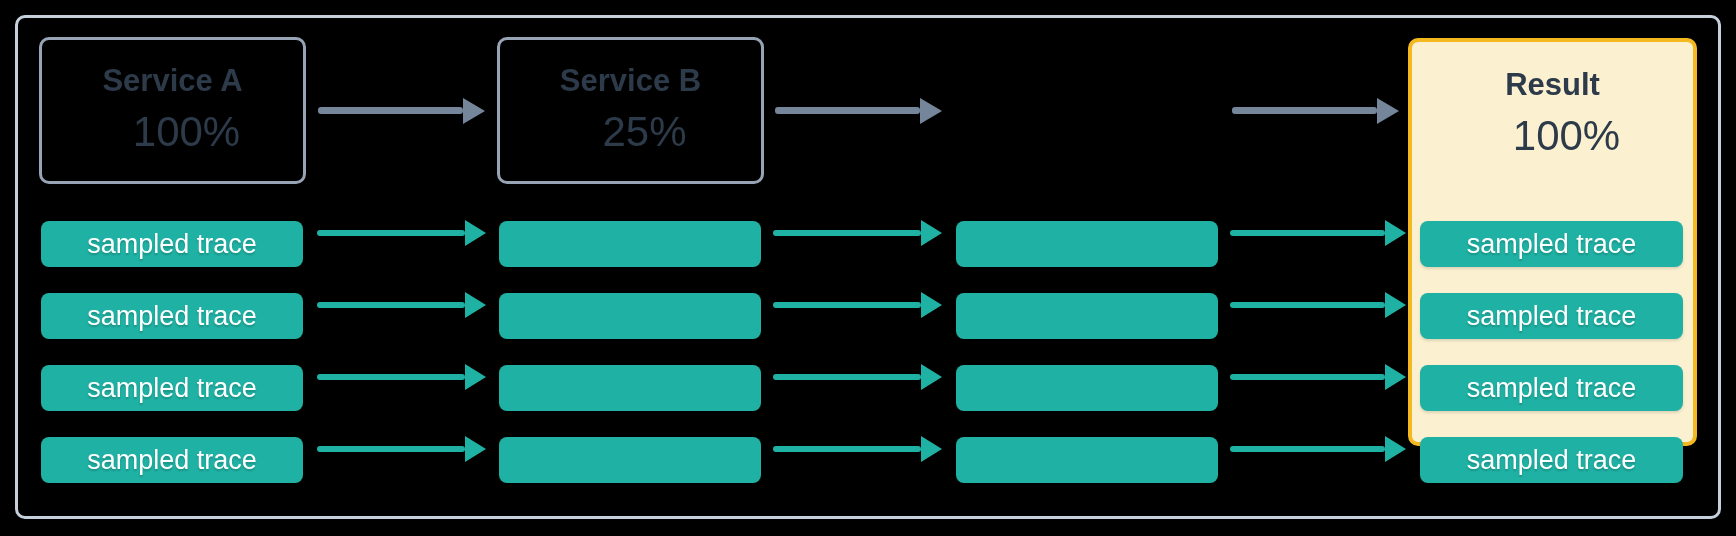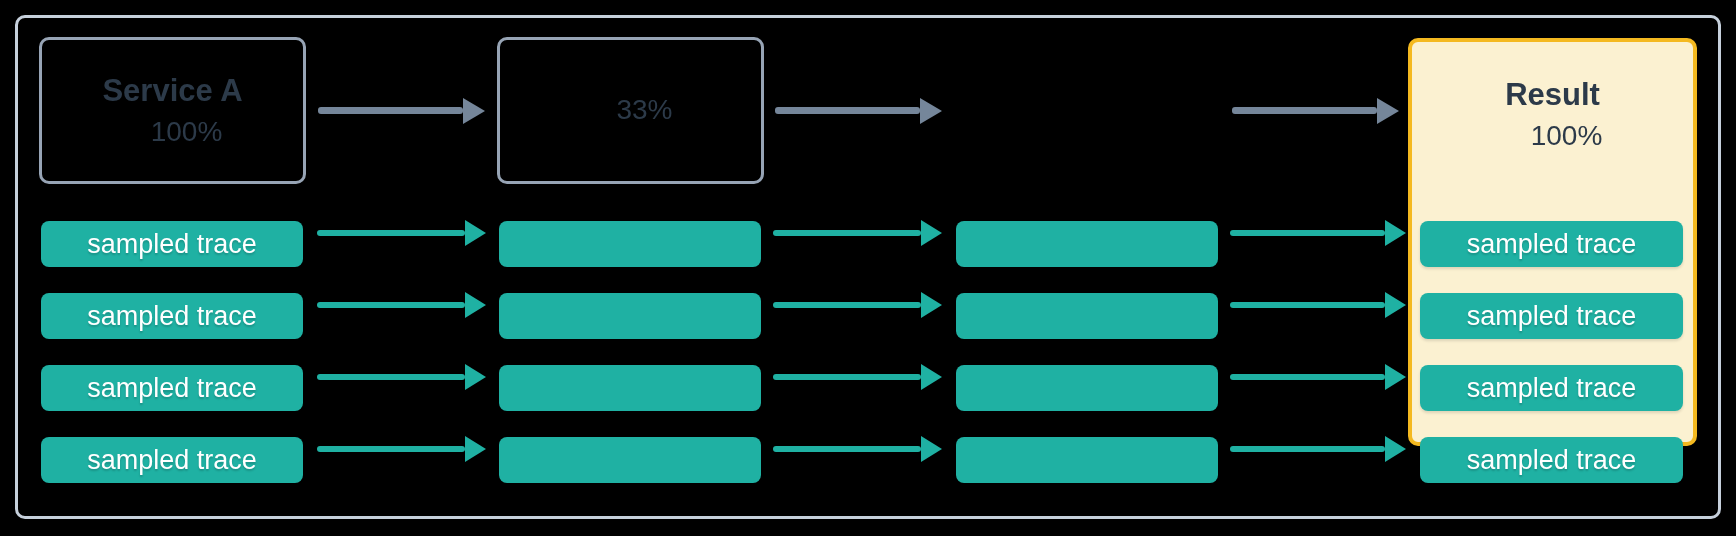--- a/index.html
+++ b/index.html
@@ -29,21 +29,21 @@
   }
   .stage-box{
     position:absolute;top:37px;width:267px;height:147px;
     border:3px solid var(--stage-border);
     border-radius:10px;
     display:flex;flex-direction:column;align-items:center;justify-content:center;
     color:var(--stage-text);
     text-align:left;
   }
   .stage-label{font-size:31px;font-weight:700;line-height:1.38;color:var(--stage-text);}
-  .stage-rate{font-size:28px;font-weight:400;line-height:1.38;color:var(--stage-text);margin-left:28px;}
+  .stage-rate{font-size:42px;font-weight:400;line-height:1.38;color:var(--stage-text);margin-left:28px;}
   .result-box{
     position:absolute;left:1408px;top:38px;width:289px;height:408px;
     background:var(--result-bg);
     border:4px solid var(--result-border);
     border-radius:10px;
   }
   .result-header{
     position:absolute;left:0;right:0;top:0;height:145px;
     display:flex;flex-direction:column;align-items:center;justify-content:center;
     text-align:center;
@@ -80,21 +80,22 @@
 
 <div class="page">
 
   <div class="frame"></div>
 
   <div class="stage-box" style="left:39px">
     <div class="stage-label">Service A</div>
     <div class="stage-rate">100%</div>
   </div>
   <div class="stage-box" style="left:497px">
-    <div class="stage-rate">33%</div>
+    <div class="stage-label">Service B</div>
+    <div class="stage-rate">25%</div>
   </div>
 
   <div class="arrow" style="left:318px;top:97px;width:167px">
       <i class="shaft"></i>
       <i class="head"></i>
     </div>
   <div class="arrow" style="left:775px;top:97px;width:167px">
       <i class="shaft"></i>
       <i class="head"></i>
     </div>

